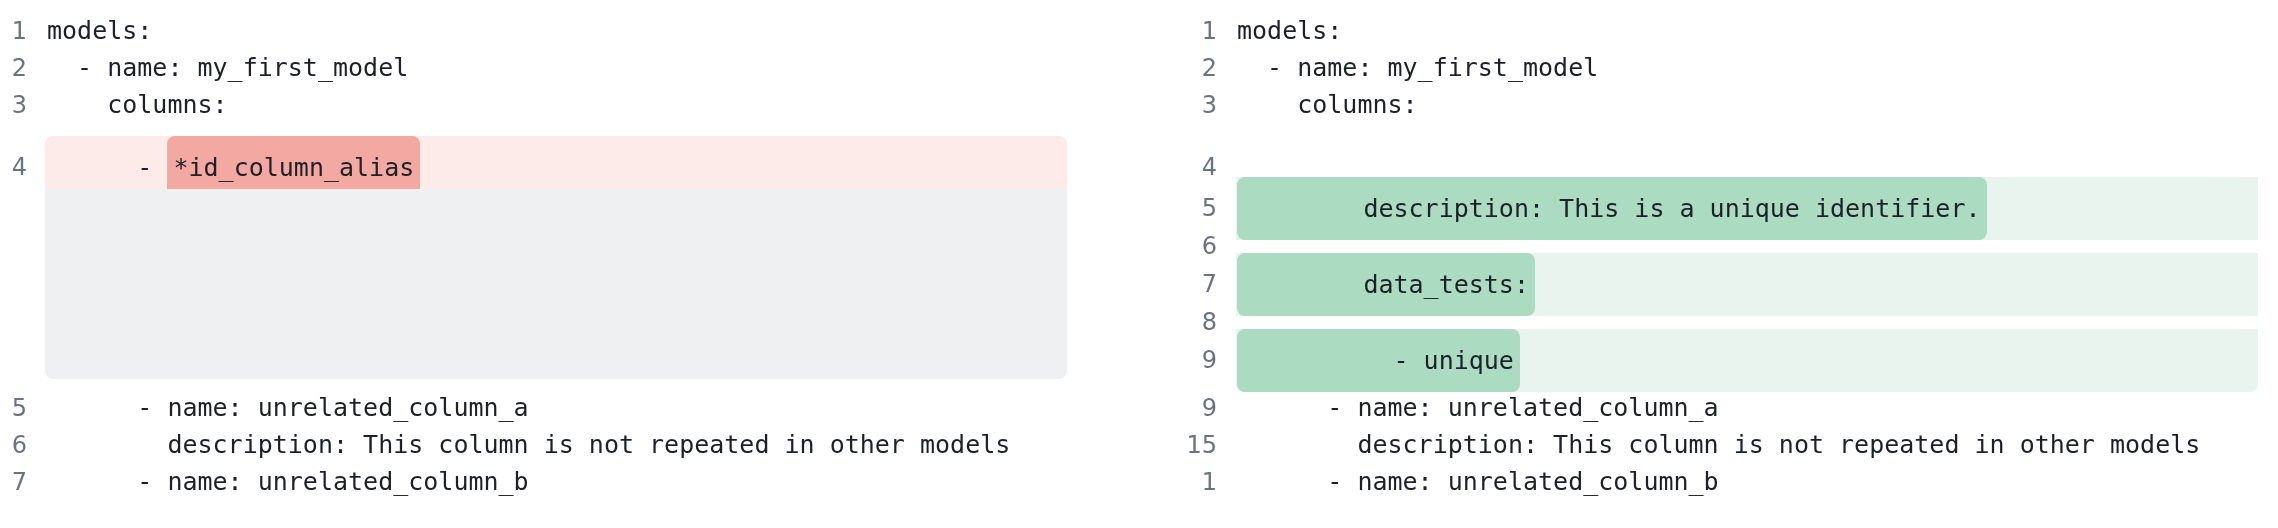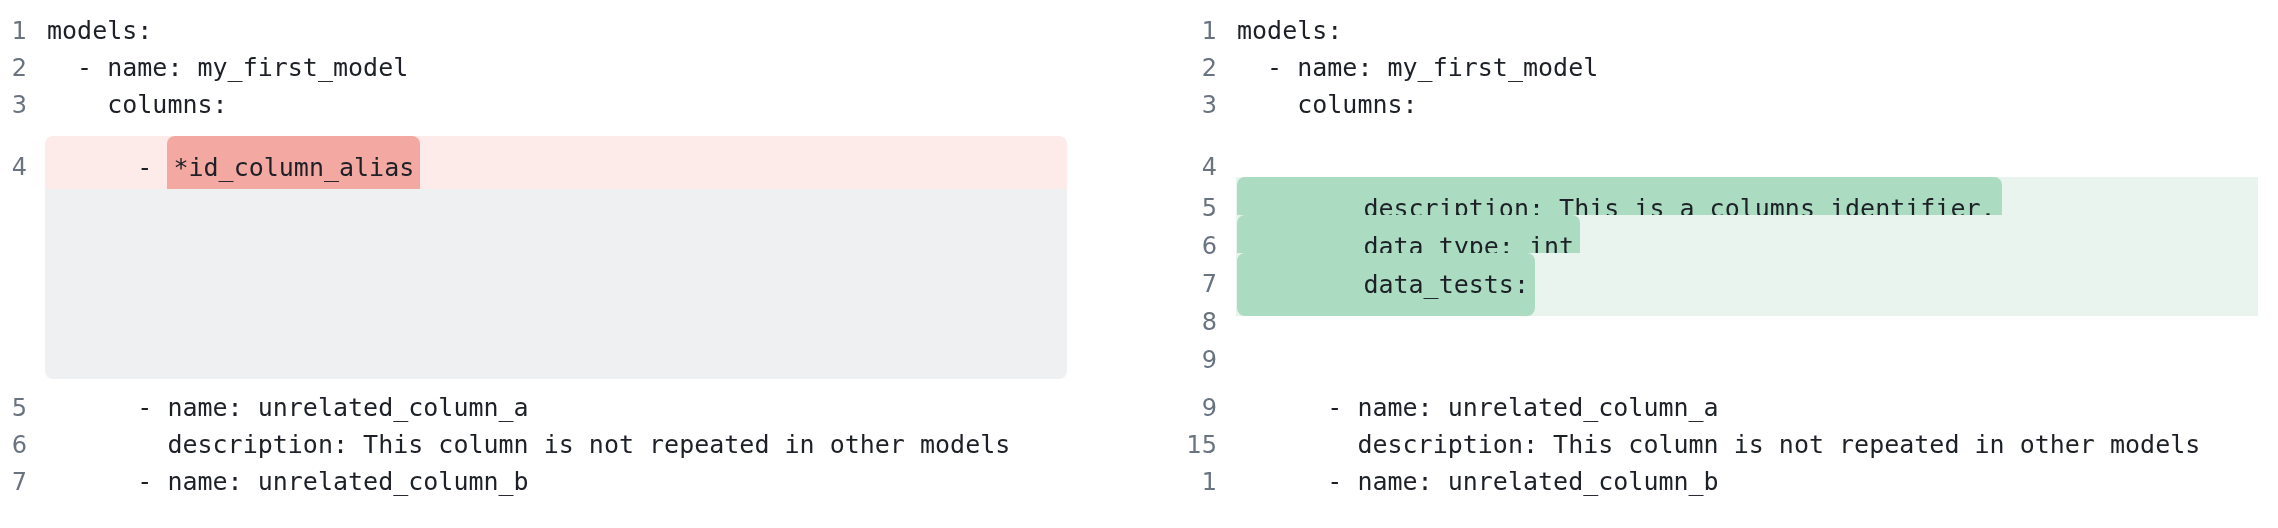--- a/index.html
+++ b/index.html
@@ -112,39 +112,39 @@
     <span class="num">3</span>
     <span class="code">    columns:</span>
   </div>
 <div class="hunk hunk-add">
   <div class="row first">
     <span class="num">4</span>
   </div>
 
   <div class="row">
     <span class="num">5</span>
-    <span class="code"><span class="hl">        description: This is a columns identifier.</span></span>
+    <span class="code"><span class="hl">        description: This is a unique identifier.</span></span>
   </div>
 
   <div class="row">
     <span class="num">6</span>
-    <span class="code"><span class="hl">        data_type: int</span></span>
   </div>
 
   <div class="row">
     <span class="num">7</span>
     <span class="code"><span class="hl">        data_tests:</span></span>
   </div>
 
   <div class="row">
     <span class="num">8</span>
   </div>
 
   <div class="row last">
     <span class="num">9</span>
+    <span class="code"><span class="hl">          - unique</span></span>
   </div>
 </div>
   <div class="row">
     <span class="num">9</span>
     <span class="code">      - name: unrelated_column_a</span>
   </div>
 
   <div class="row">
     <span class="num">15</span>
     <span class="code">        description: This column is not repeated in other models</span>

